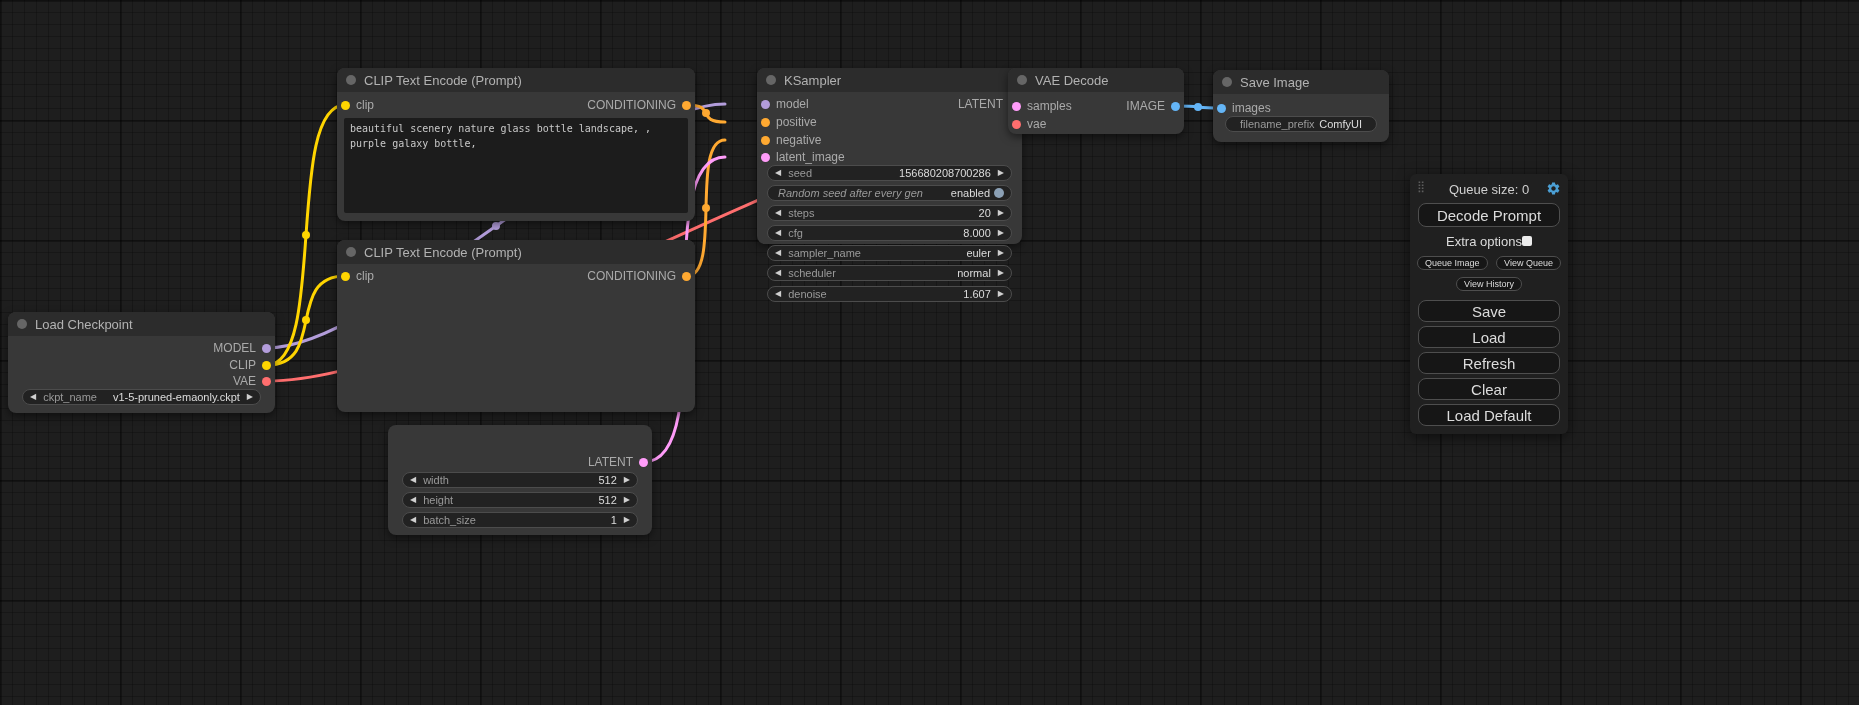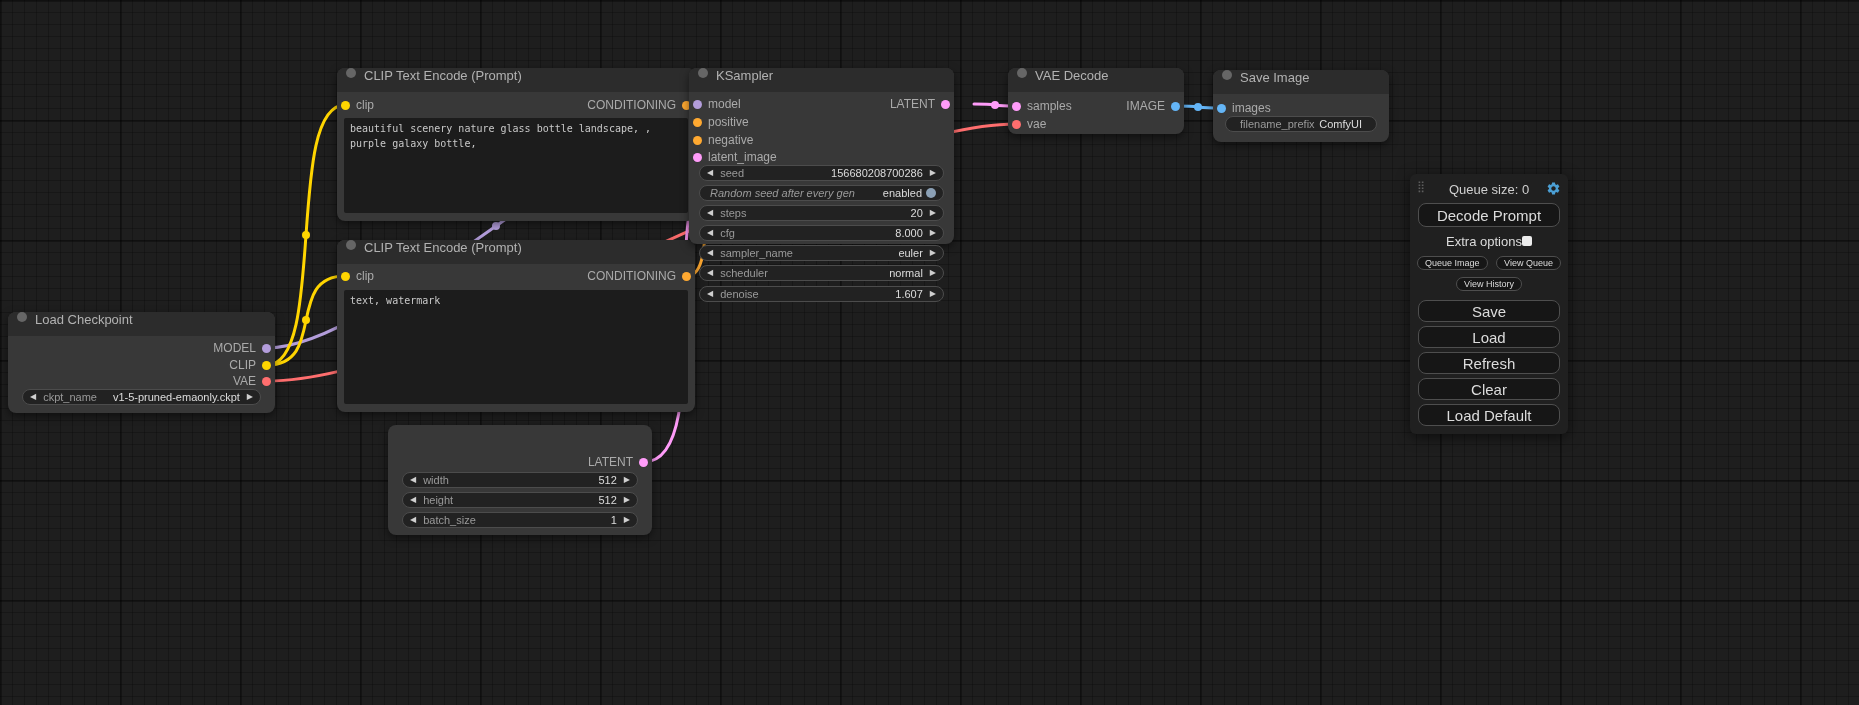--- a/index.html
+++ b/index.html
@@ -15,21 +15,21 @@
       linear-gradient(90deg, rgba(0,0,0,0.35) 2px, transparent 2px);
     background-size:12px 12px, 12px 12px, 120px 120px, 120px 120px;
   }
   #wires { position:absolute; left:0; top:0; z-index:1; }
   .node {
     position:absolute; z-index:2; background:#383838; border-radius:8px;
     box-shadow:0 3px 9px rgba(0,0,0,0.5);
   }
   .node-title {
     height:24px; background:#2c2c2c; border-radius:8px 8px 0 0;
-    display:flex; padding:0 9px; color:#b2b2b2; font-size:13px;
+    display:flex; align-items:center; padding:0 9px; color:#b2b2b2; font-size:13px;
     white-space:nowrap;
   }
   .title-dot { width:10px; height:10px; border-radius:50%; margin-right:8px; flex:none; }
   .slot { position:absolute; height:14px; display:flex; align-items:center; gap:6px;
           font-size:12px; color:#aaa; white-space:nowrap; }
   .slot.in  { left:4px; }
   .slot.out { right:4px; }
   .dot { width:9px; height:9px; border-radius:50%; flex:none; }
   .widget {
     position:absolute; height:16px; background:#222222; border:1px solid #4c4c4c;
@@ -148,21 +148,20 @@
       <span>CLIP Text Encode (Prompt)</span>
     </div>
     <div class="slot in" style="top:29px">
       <span class="dot" style="background: rgb(255, 213, 0);"></span>
       <span>clip</span>
     </div>
     <div class="slot out" style="top:29px">
       <span>CONDITIONING</span>
       <span class="dot" style="background: rgb(255, 169, 49);"></span>
     </div>
-    <textarea class="node-text" style="left: 7px; top: 50px; width: 344px; height: 114px;">text, watermark</textarea>
   </div>
 
   <div class="node" style="left:388px; top:425px; width:264px; height:110px;">
     <div class="slot out" style="top:30px">
       <span>LATENT</span>
       <span class="dot" style="background: rgb(255, 156, 249);"></span>
     </div>
     <div class="widget" style="left:14px; right:14px; top:47px;">
       <span class="arrow">◀</span>
       <span class="w-name">width</span>
@@ -176,21 +175,21 @@
       <span class="arrow">▶</span>
     </div>
     <div class="widget" style="left:14px; right:14px; top:87px;">
       <span class="arrow">◀</span>
       <span class="w-name">batch_size</span>
       <span class="w-value">1</span>
       <span class="arrow">▶</span>
     </div>
   </div>
 
-  <div class="node" style="left:689px; top:68px; width:265px; height:176px;">
+  <div class="node" style="left:757px; top:68px; width:265px; height:176px;">
     <div class="node-title">
       <span class="title-dot" style="background: rgb(102, 102, 102);"></span>
       <span>KSampler</span>
     </div>
     <div class="slot in" style="top:29px">
       <span class="dot" style="background: rgb(179, 157, 219);"></span>
       <span>model</span>
     </div>
     <div class="slot in" style="top:47px">
       <span class="dot" style="background: rgb(255, 169, 49);"></span>

